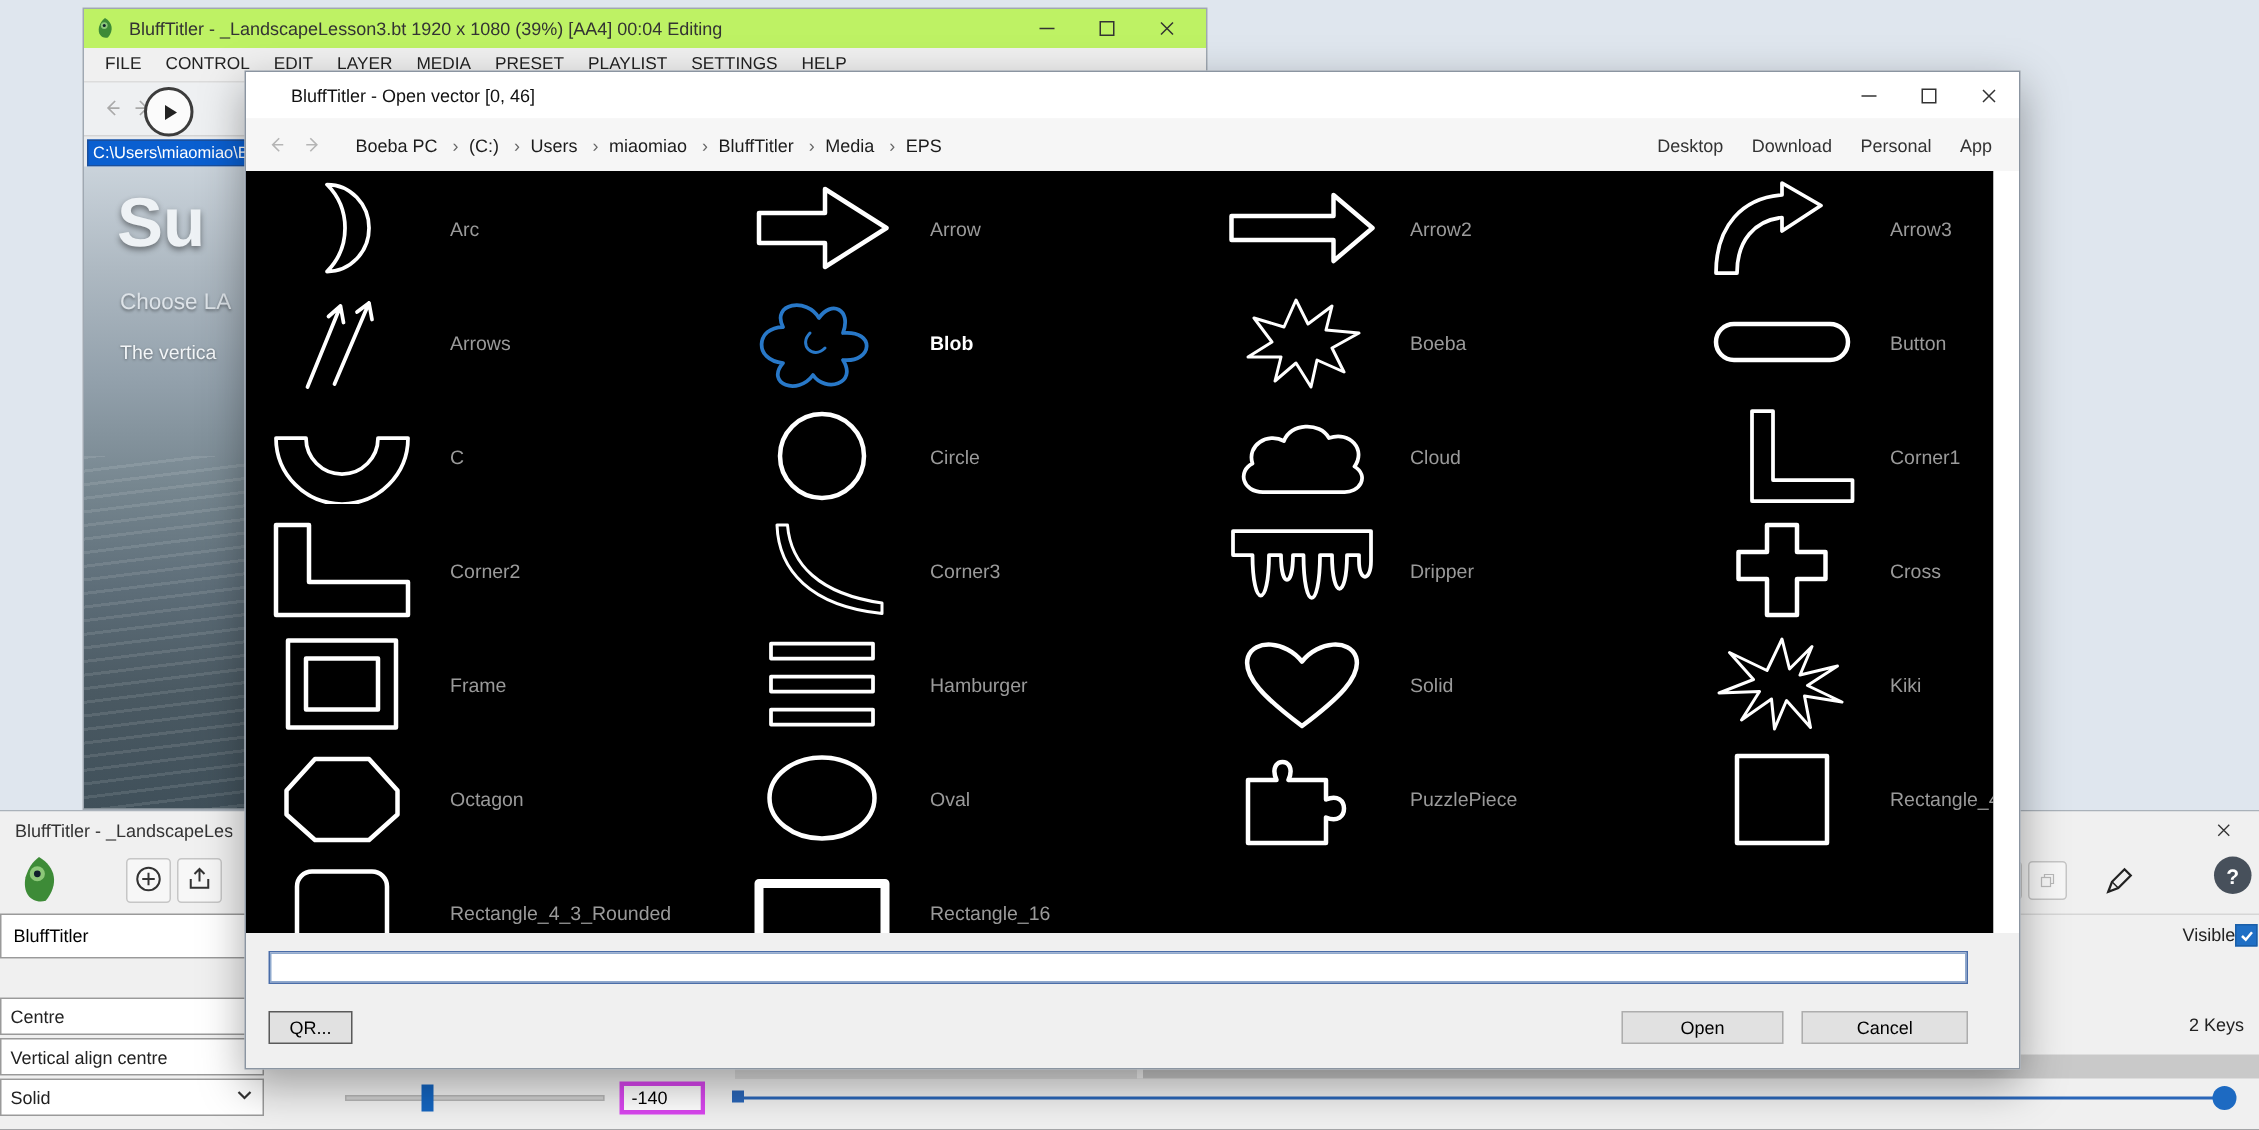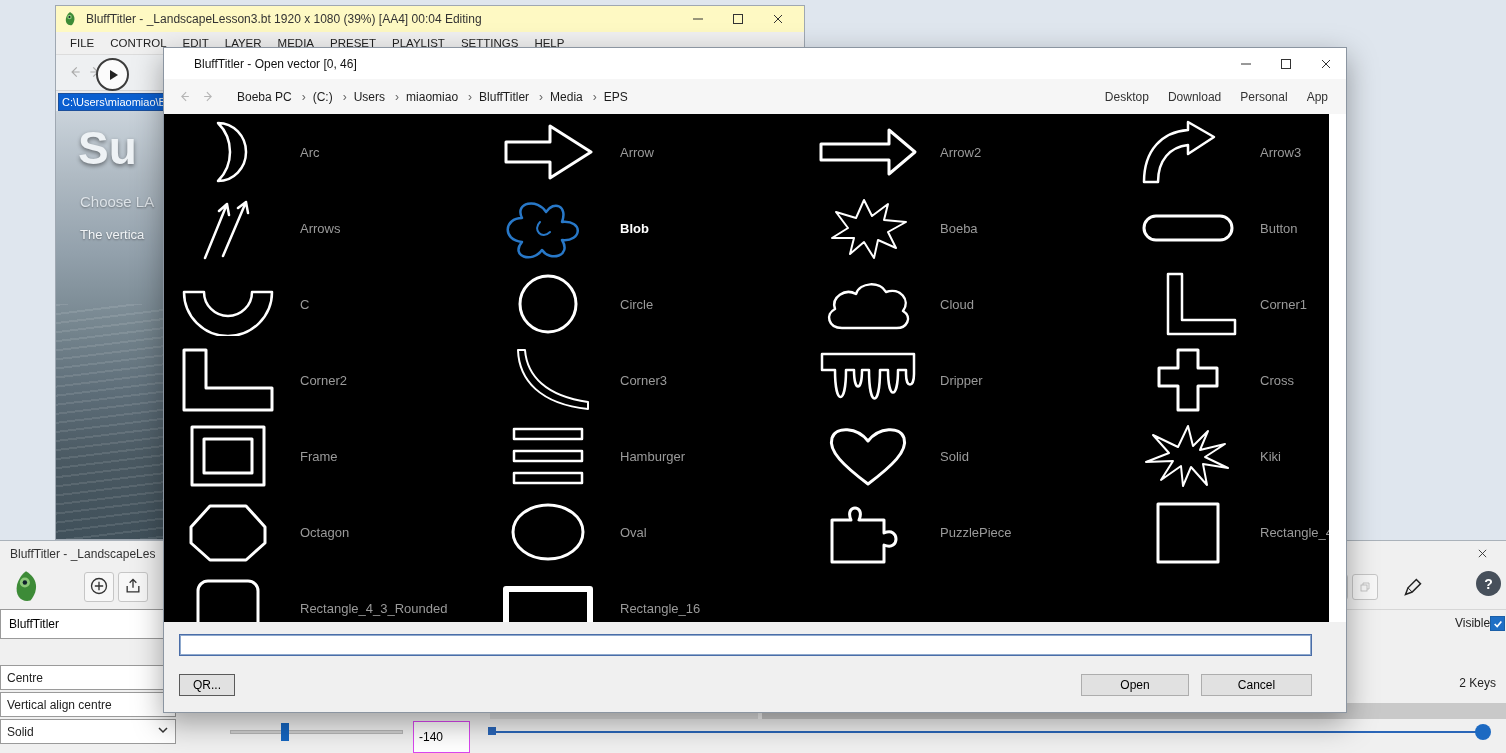--- a/index.html
+++ b/index.html
@@ -2,21 +2,21 @@
 <html><head>
 <meta charset="utf-8">
 <style>
   html,body{margin:0;padding:0;}
   body{font-family:"Liberation Sans",sans-serif;font-size:12px;color:#222;}
   .stage{position:relative;width:1506px;height:753px;background:#dfe6ee;overflow:hidden;}
   .abs{position:absolute;}
 
   
   .window{position:absolute;background:#f0f0f0;border:1px solid #9fa8b2;box-sizing:border-box;}
-  .titlebar{display:flex;align-items:center;height:26px;background:#fef9c3;padding:0 6px;}
+  .titlebar{display:flex;align-items:center;height:26px;background:#bef264;padding:0 6px;}
   .title-text{font-size:12px;color:#333;white-space:nowrap;overflow:hidden;}
   .win-controls{margin-left:auto;display:flex;}
   .win-btn{width:40px;height:24px;display:flex;align-items:center;justify-content:center;background:transparent;border:none;}
   .win-btn svg{stroke:#333;fill:none;stroke-width:1;}
 
   
   .menubar{display:flex;gap:16px;align-items:center;height:22px;padding:0 14px;background:#f0f0f0;font-size:11.5px;color:#222;}
   .menubar span{cursor:default;}
   .mw-toolbar{position:relative;height:35px;background:#eef0f2;border-top:1px solid #dcdcdc;border-bottom:1px solid #d4d4d4;}
   .nav-arrow{position:absolute;top:8px;width:18px;height:18px;display:flex;align-items:center;justify-content:center;}
@@ -73,21 +73,21 @@
   .field input{border:none;outline:none;width:100%;font-size:12px;font-family:"Liberation Sans",sans-serif;}
   .dd-chevron{margin-left:auto;}
   .dd-chevron svg{stroke:#333;fill:none;stroke-width:1.5;}
   .checkbox{position:absolute;width:13px;height:13px;background:#1f6fc5;border:1px solid #1a5fa8;display:flex;align-items:center;justify-content:center;}
   .checkbox svg{stroke:#fff;fill:none;stroke-width:2;}
   .gray-bar{position:absolute;left:490px;top:162px;width:1016px;height:16px;background:#c9c9c9;}
   .gray-bar .seg{position:absolute;left:0;top:0;width:268px;height:16px;background:#dddddd;}
   .gray-bar .divider{position:absolute;left:268px;top:0;width:4px;height:16px;background:#f5f5f5;}
   .slider-track{position:absolute;left:230px;top:189px;width:173px;height:4px;background:#cfcfcf;border:1px solid #b5b5b5;box-sizing:border-box;}
   .slider-handle{position:absolute;left:281px;top:182px;width:8px;height:18px;background:#1465c0;}
-  .value-box{position:absolute;left:413px;top:180px;width:57px;height:32px;box-sizing:border-box;background:#fff;border:1px solid #d946ef;}
+  .value-box{position:absolute;left:413px;top:180px;width:57px;height:22px;box-sizing:border-box;background:#fff;border:3px solid #d946ef;}
   .value-box input{width:100%;height:100%;border:none;outline:none;font-size:12px;padding:0 5px;box-sizing:border-box;font-family:"Liberation Sans",sans-serif;}
   .timeline-line{position:absolute;left:490px;top:190px;width:999px;height:2px;background:#2a66b8;}
   .tl-marker{position:absolute;left:488px;top:186px;width:8px;height:8px;background:#2a66b8;}
   .tl-dot{position:absolute;left:1475px;top:183px;width:16px;height:16px;border-radius:50%;background:#1d6ac2;}
   .keys-label{position:absolute;right:10px;top:135px;font-size:12px;color:#222;}
   .visible-label{position:absolute;left:1455px;top:75px;font-size:12px;color:#222;}
 </style>
 </head>
 <body>
 

